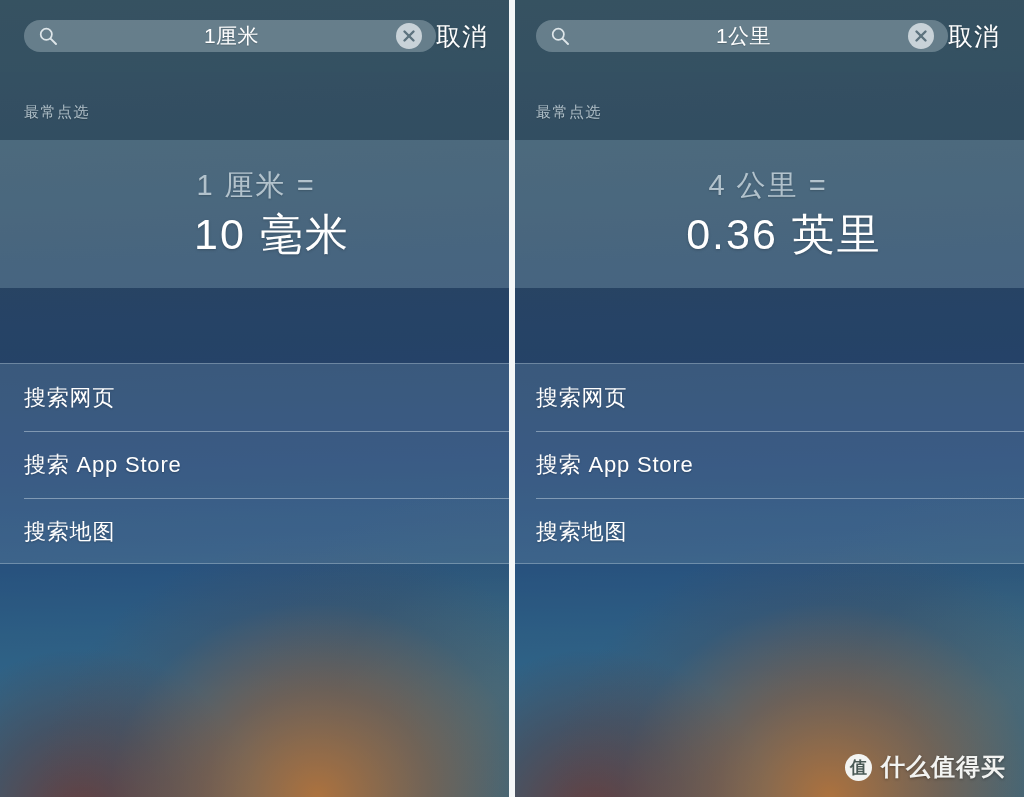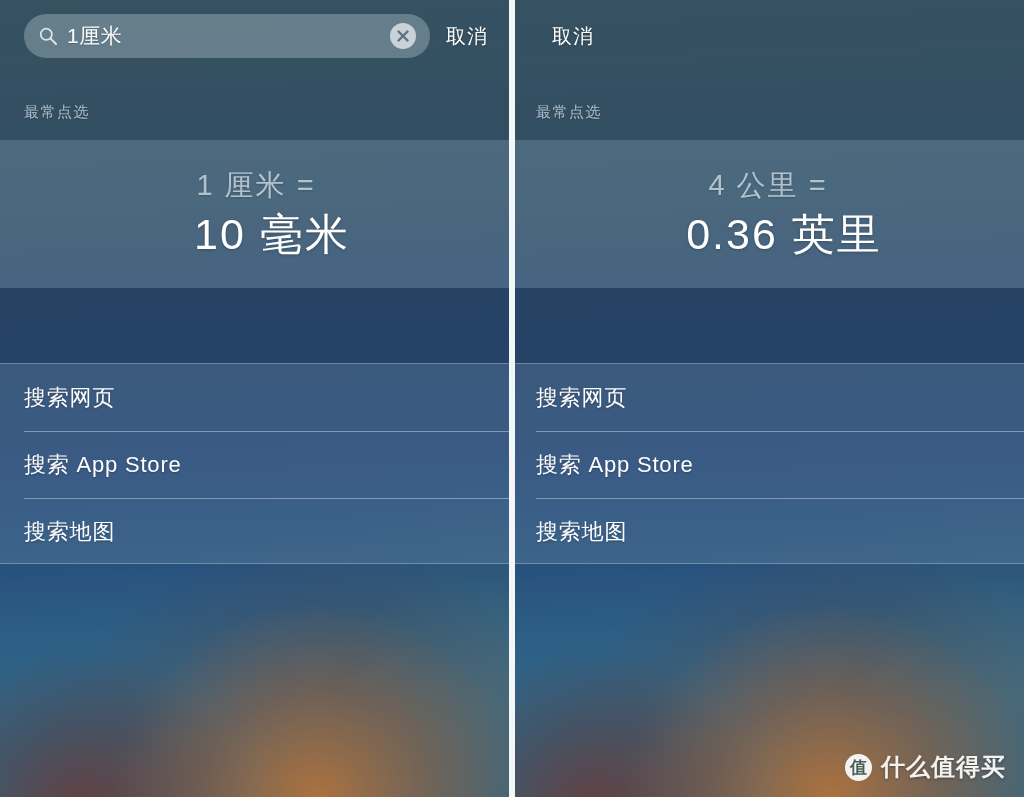--- a/index.html
+++ b/index.html
@@ -37,40 +37,41 @@
   
   .dim { position:absolute; inset:0; background:rgba(22,44,62,0.26); }
 
   
   .searchrow {
     position:absolute; left:0; top:0; width:512px; height:72px;
     display:flex; align-items:center; padding:0 24px;
     background:rgba(60,84,96,0.34);
   }
   .searchfield {
-    flex:1; height:44px; border-radius:22px;
+    flex:1; height:32px; border-radius:22px;
     background:rgba(178,196,203,0.40);
     display:flex; align-items:center; padding:0 14px;
     position:relative;
+    text-align:center;
   }
   .search-icon { width:20px; height:20px; flex:0 0 20px; margin-right:9px; opacity:.92; }
   .search-icon svg { display:block; }
   .query {
     flex:1; color:#ffffff; font-size:21px; letter-spacing:.5px;
     text-shadow:0 1px 1px rgba(0,0,0,.18); white-space:nowrap; overflow:hidden;
   }
   .clear-icon {
     width:26px; height:26px; border-radius:50%;
     background:rgba(214,222,226,0.88);
     display:flex; align-items:center; justify-content:center;
     flex:0 0 26px;
   }
   .clear-icon svg { display:block; }
   .cancel {
-    margin-left:16px; color:#ffffff; font-size:20px; letter-spacing:1px;
+    color:#ffffff; font-size:25px; letter-spacing:1px;
     text-shadow:0 1px 2px rgba(0,0,0,.25); white-space:nowrap;
   }
 
   
   .section-header {
     position:absolute; left:0; top:72px; width:512px; height:68px;
     background:rgba(60,84,96,0.30);
     display:flex; align-items:flex-end; padding:0 24px 18px 24px;
   }
   .section-header span {
@@ -198,20 +199,35 @@
         <span>搜索地图</span>
       </div>
     </div>
   </div>
 
   <div class="panel">
     <div class="wallpaper"></div>
     <div class="dim"></div>
 
     <div class="searchrow">
+      <div class="searchfield">
+        <span class="search-icon">
+          <svg viewBox="0 0 20 20" width="20" height="20">
+            <circle cx="8.3" cy="8.3" r="5.6" fill="none" stroke="#e9eff2" stroke-width="1.7"></circle>
+            <line x1="12.6" y1="12.6" x2="18" y2="18" stroke="#e9eff2" stroke-width="1.9" stroke-linecap="round"></line>
+          </svg>
+        </span>
+        <span class="query">1公里</span>
+        <span class="clear-icon">
+          <svg viewBox="0 0 26 26" width="26" height="26">
+            <line x1="8.5" y1="8.5" x2="17.5" y2="17.5" stroke="#5d737e" stroke-width="2.4" stroke-linecap="round"></line>
+            <line x1="17.5" y1="8.5" x2="8.5" y2="17.5" stroke="#5d737e" stroke-width="2.4" stroke-linecap="round"></line>
+          </svg>
+        </span>
+      </div>
       <span class="cancel">取消</span>
     </div>
 
     <div class="section-header">
       <span>最常点选</span>
     </div>
 
     <div class="result-card">
       <div class="result-from">4 公里 =</div>
       <div class="result-to">0.36 英里</div>

